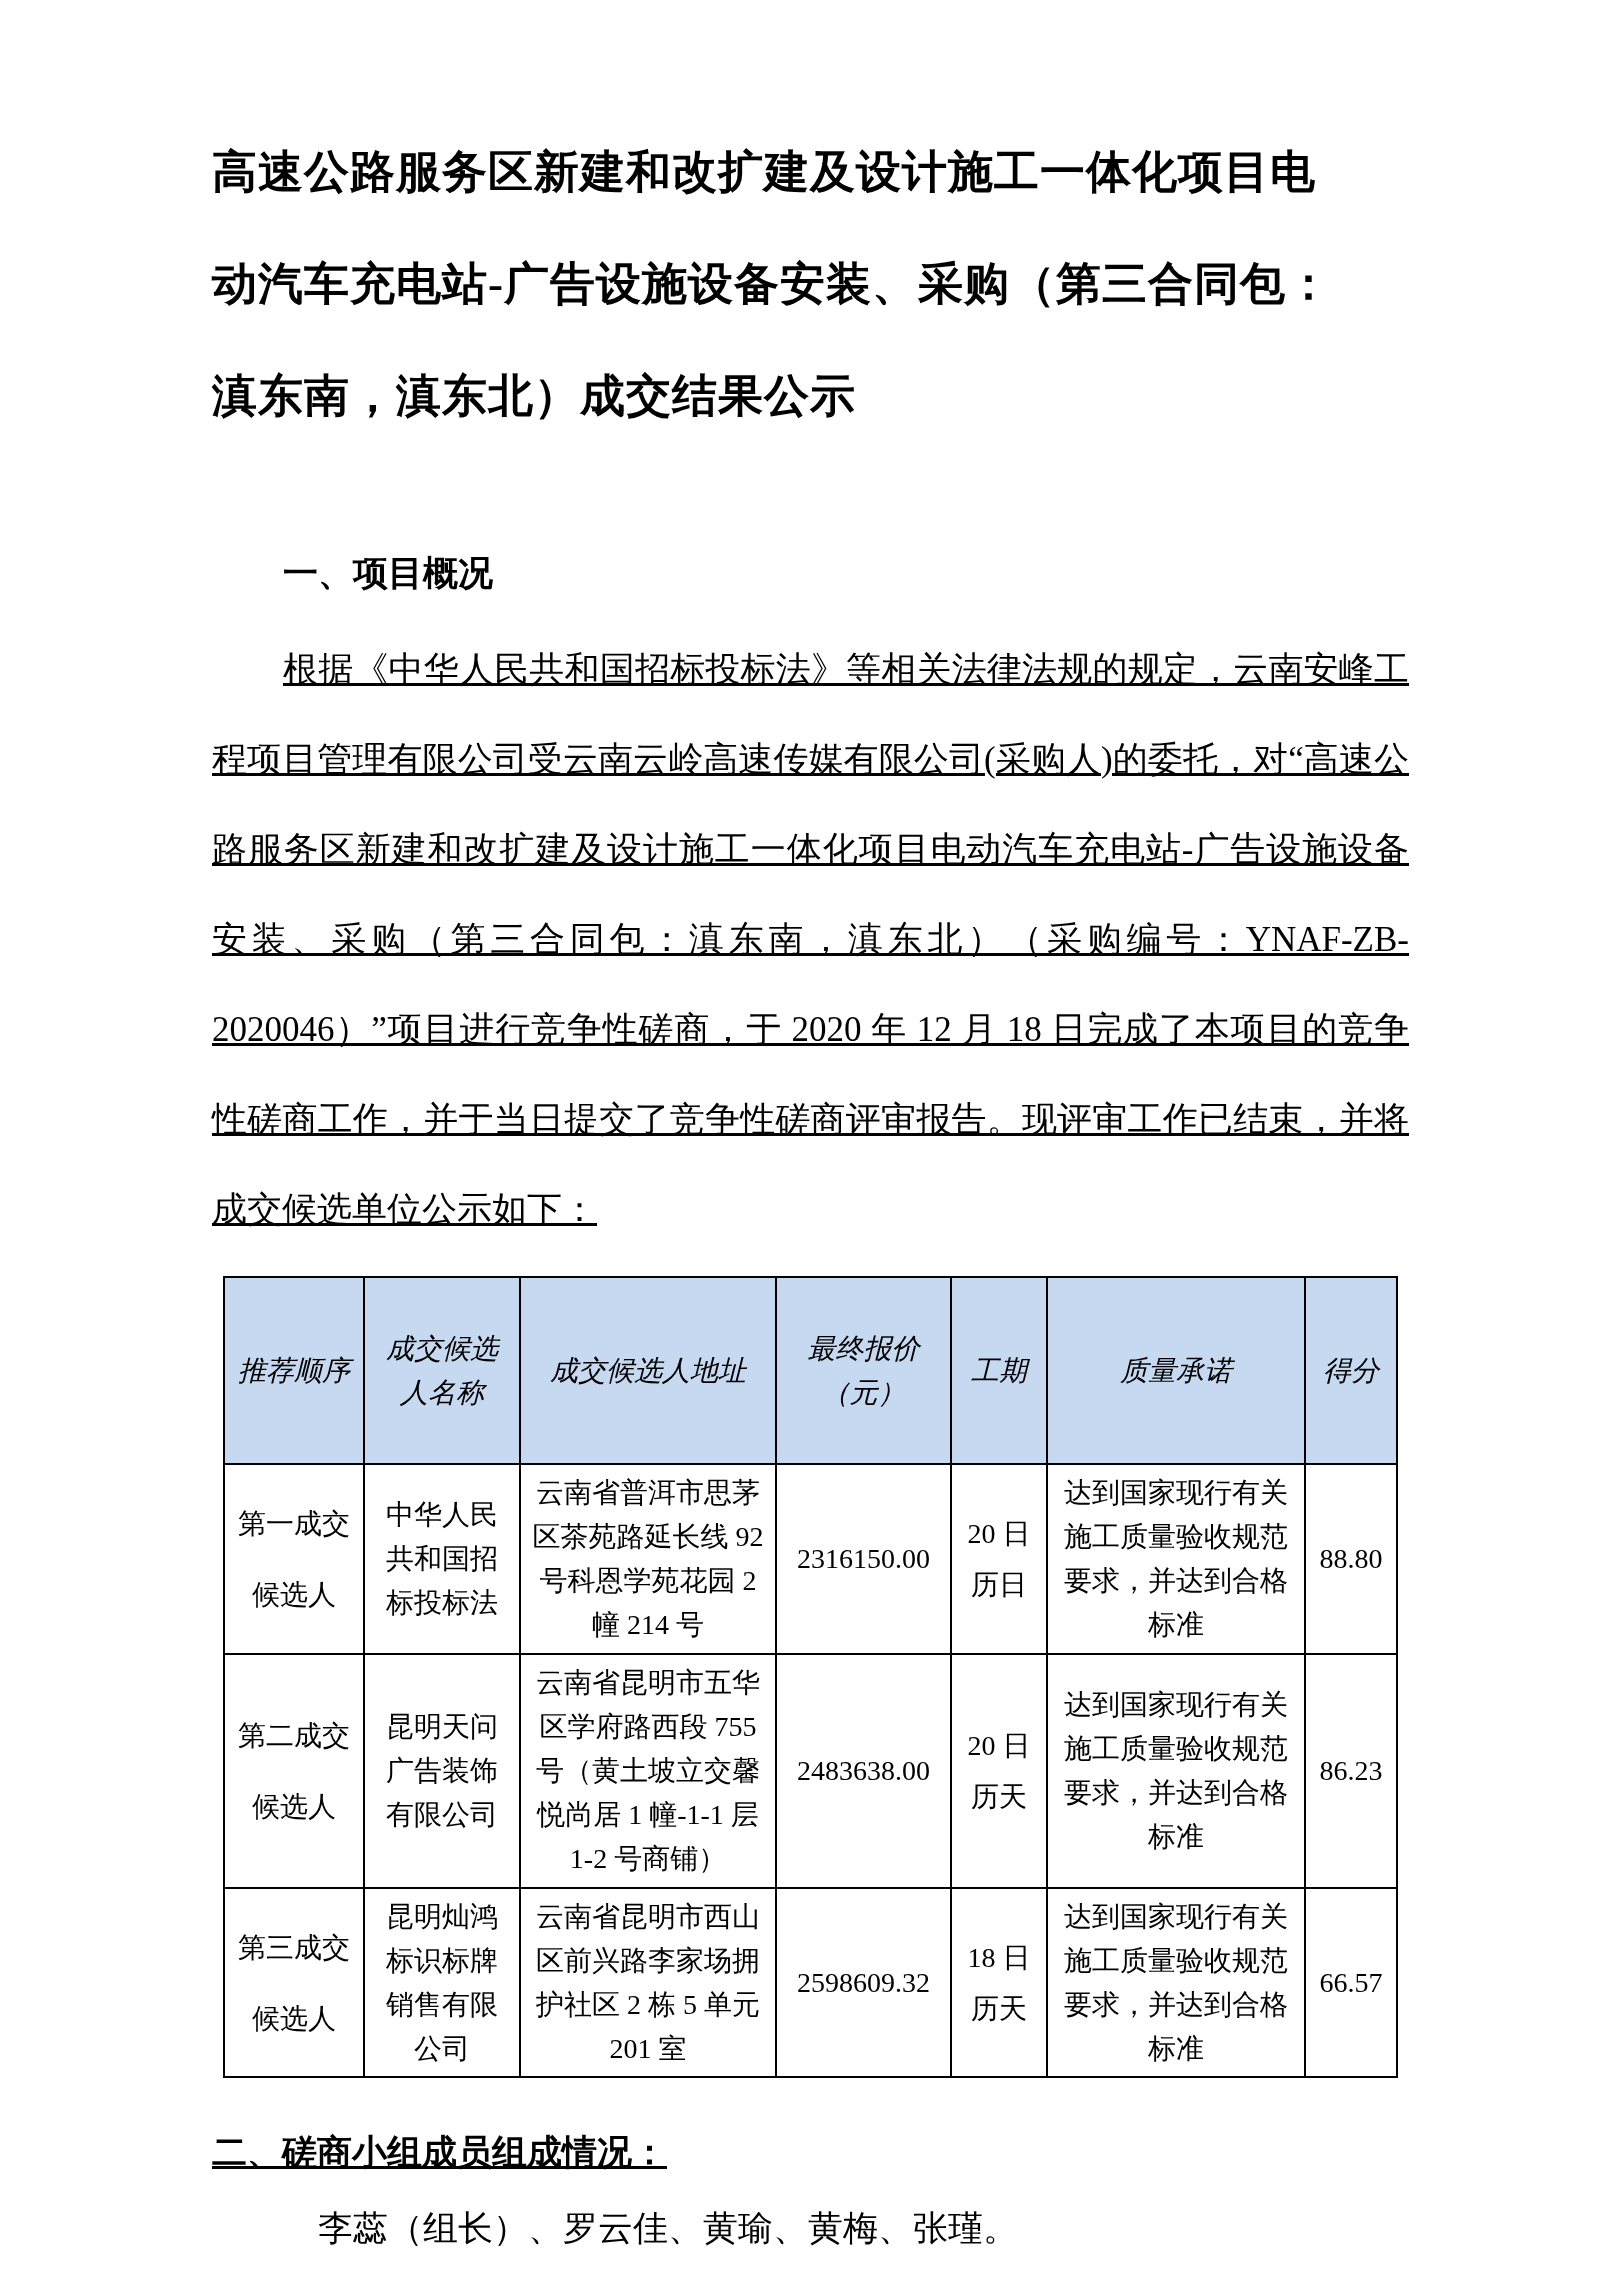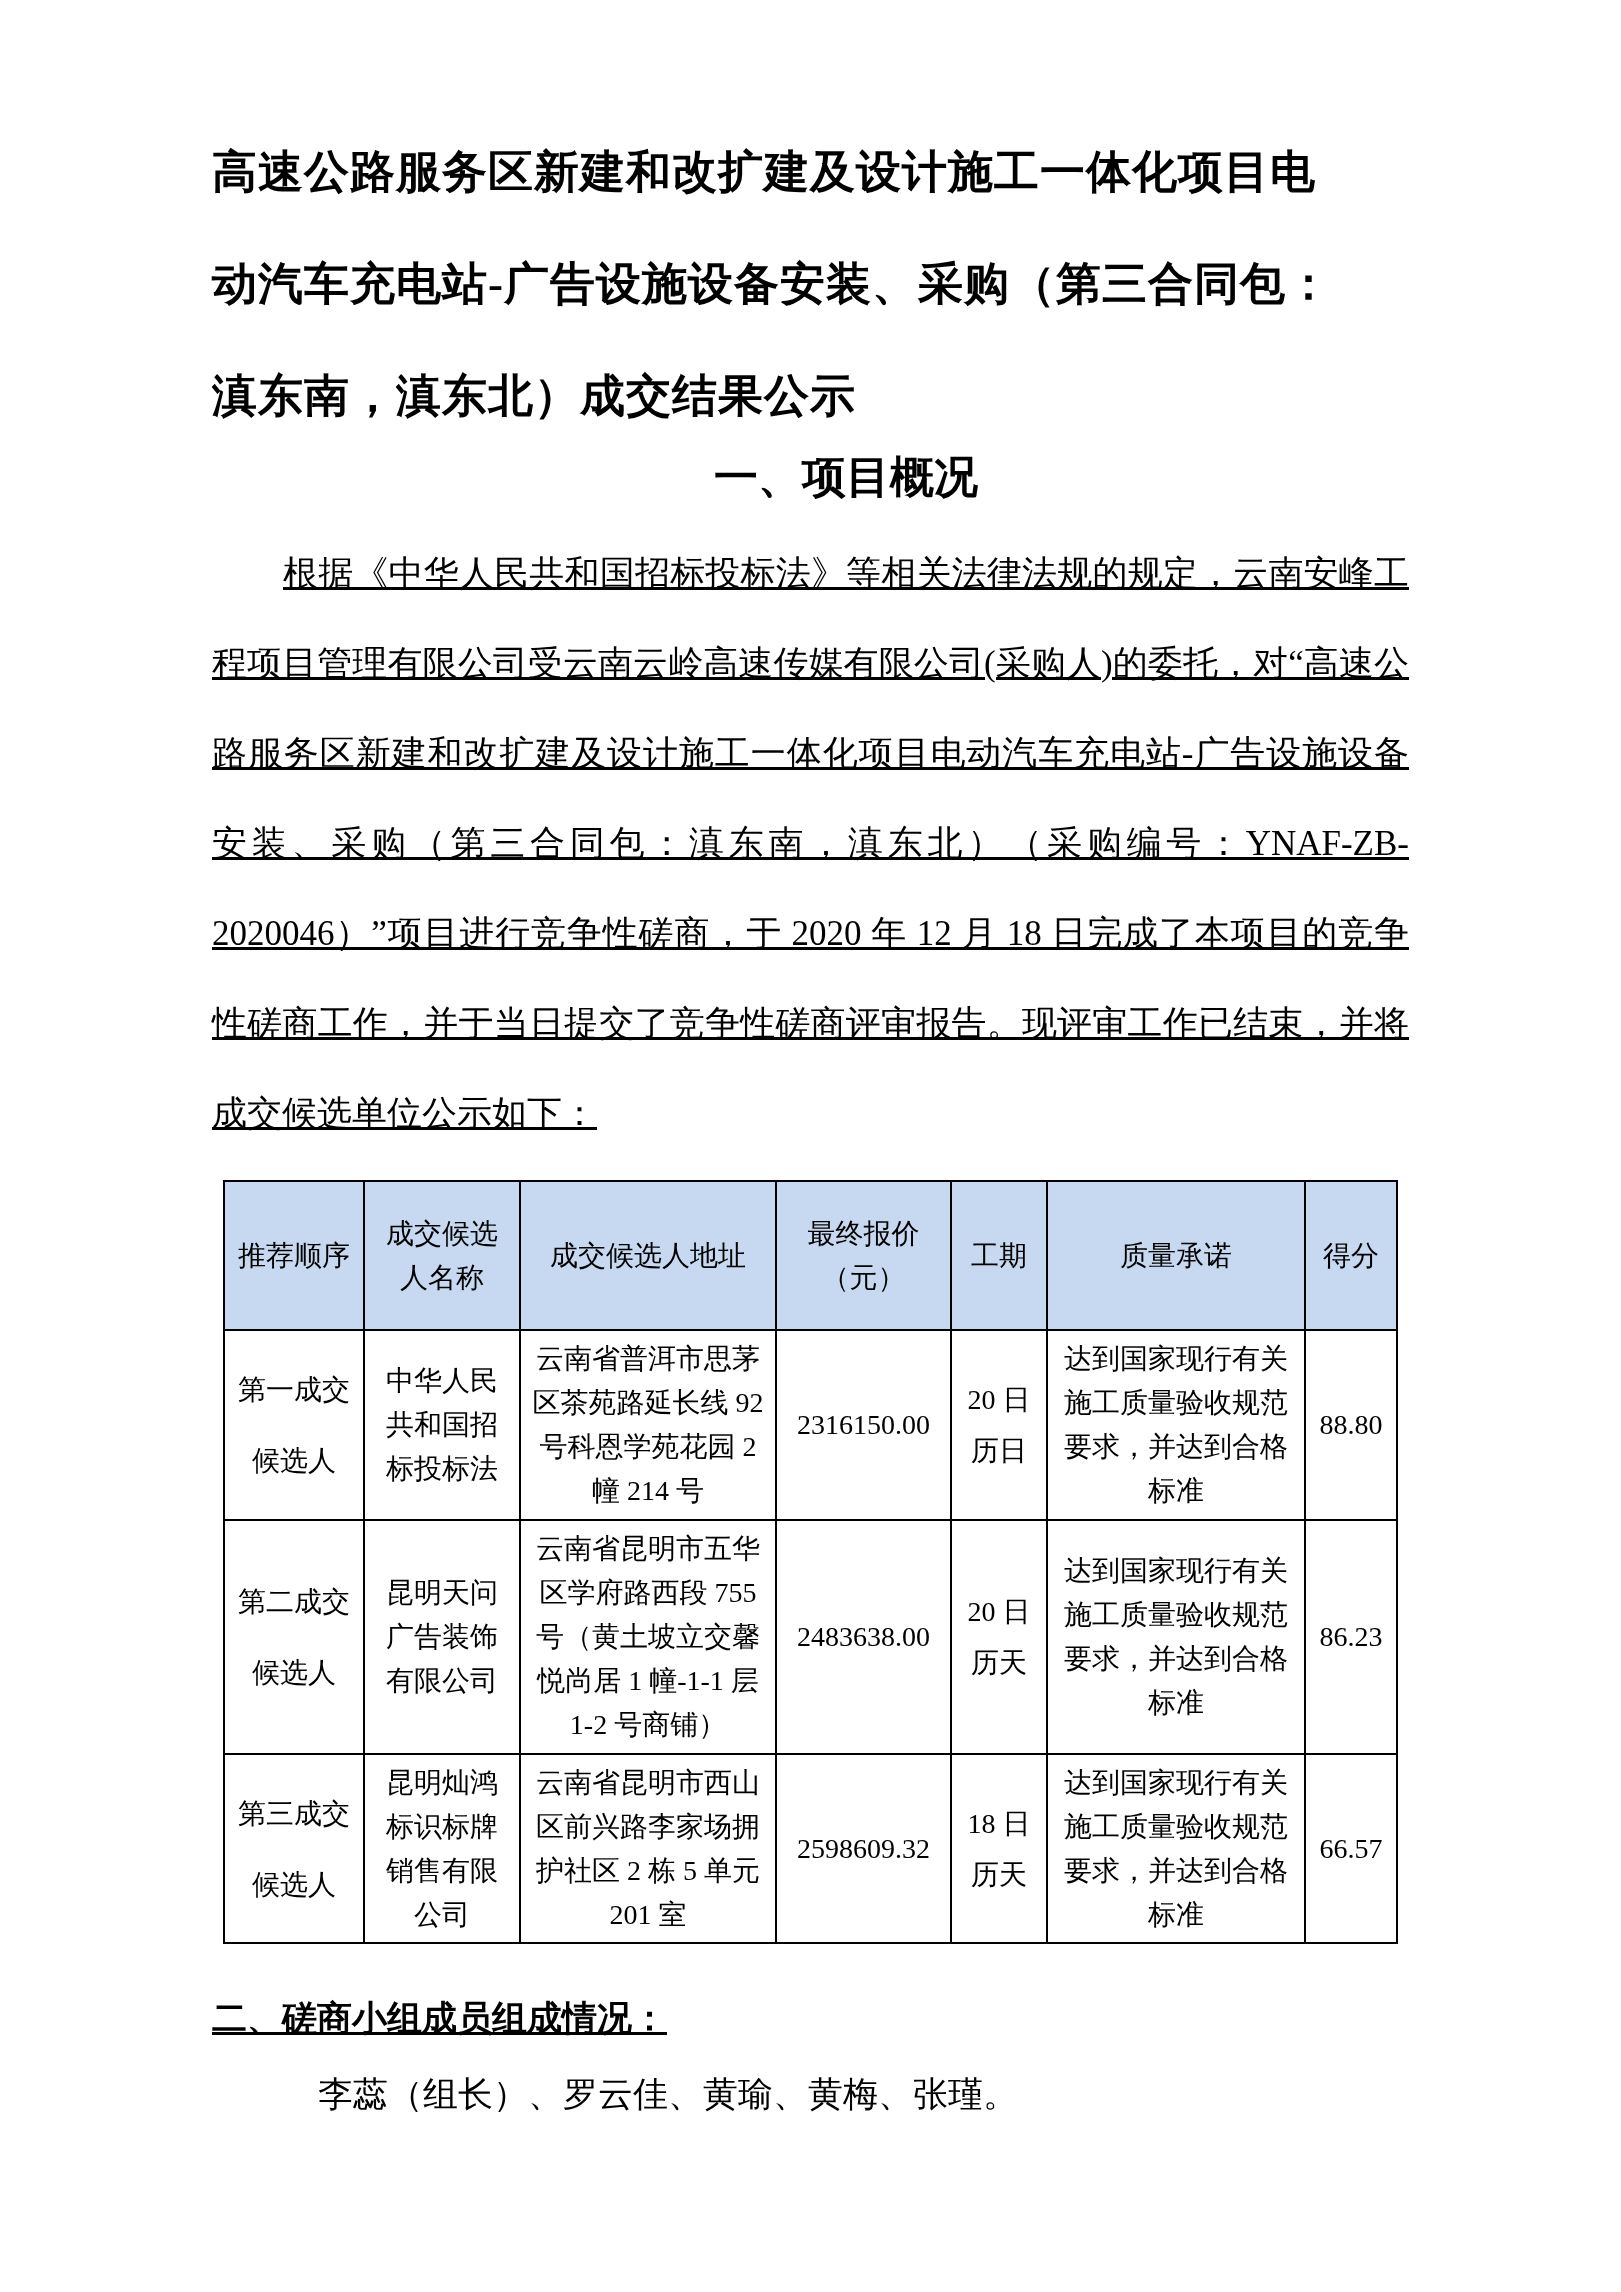--- a/index.html
+++ b/index.html
@@ -22,25 +22,25 @@
     padding: 0 212px;
   }
   .doc-title {
     margin-top: 116px;
     font-size: 45px;
     font-weight: bold;
     line-height: 112px;
     letter-spacing: 1px;
   }
   .section-heading-1 {
-    font-size: 44px;
+    margin-top: 96px;
+    font-size: 35px;
     font-weight: bold;
     text-indent: 71px;
     line-height: 51px;
-    text-align: center;
   }
   .body-paragraph {
     margin-top: 25.5px;
     font-size: 35px;
     line-height: 90px;
     text-align: justify;
     text-indent: 71px;
     word-break: break-word;
     text-decoration: underline;
   }
@@ -60,21 +60,21 @@
     vertical-align: middle;
     line-height: 44px;
     padding: 5.9px 9.8px;
     box-sizing: border-box;
     word-break: break-word;
   }
   table.bid-table thead th {
     background: var(--header-bg, #C6D9F0);
     padding: 5.9px 11.8px;
   }
-  table.bid-table thead tr { height: 149px; }
+  table.bid-table thead tr { height: 187px; font-style: italic; }
   table.bid-table tbody tr.row-1 { height: 184px; }
   table.bid-table tbody tr.row-2 { height: 212px; }
   table.bid-table tbody tr.row-3 { height: 169px; }
   table.bid-table td.cell-rank { line-height: 71px; }
   table.bid-table td.cell-price { white-space: nowrap; }
   table.bid-table td.cell-duration { line-height: 51px; }
   .section-heading-2 {
     margin-top: 49px;
     font-size: 35px;
     font-weight: bold;

